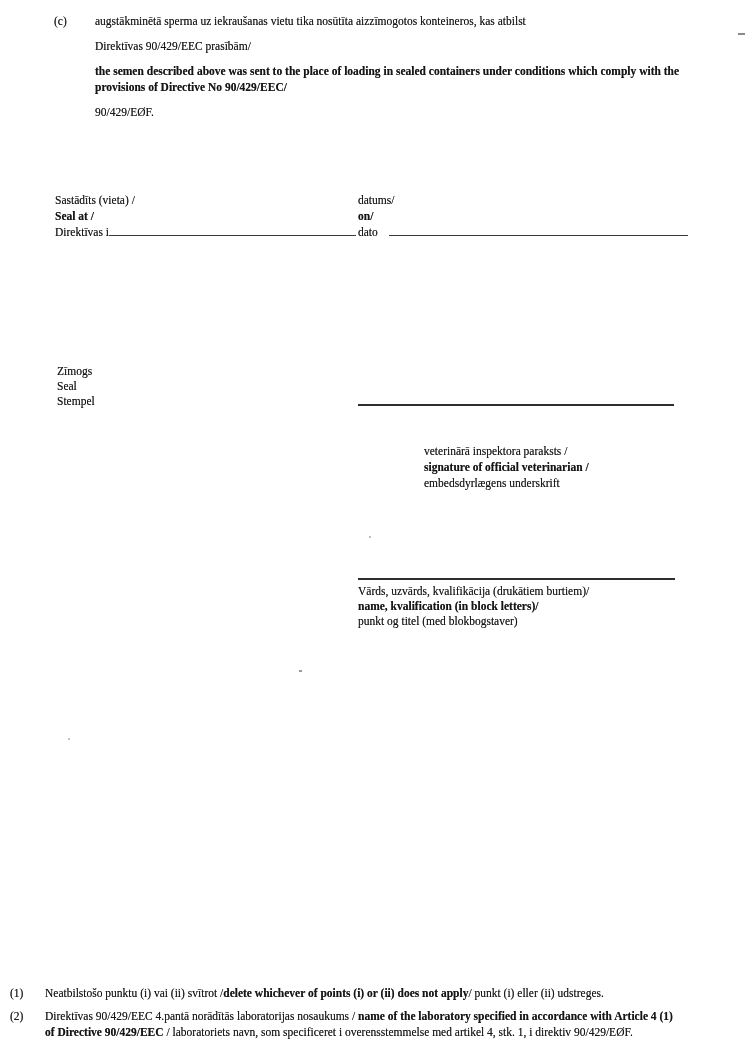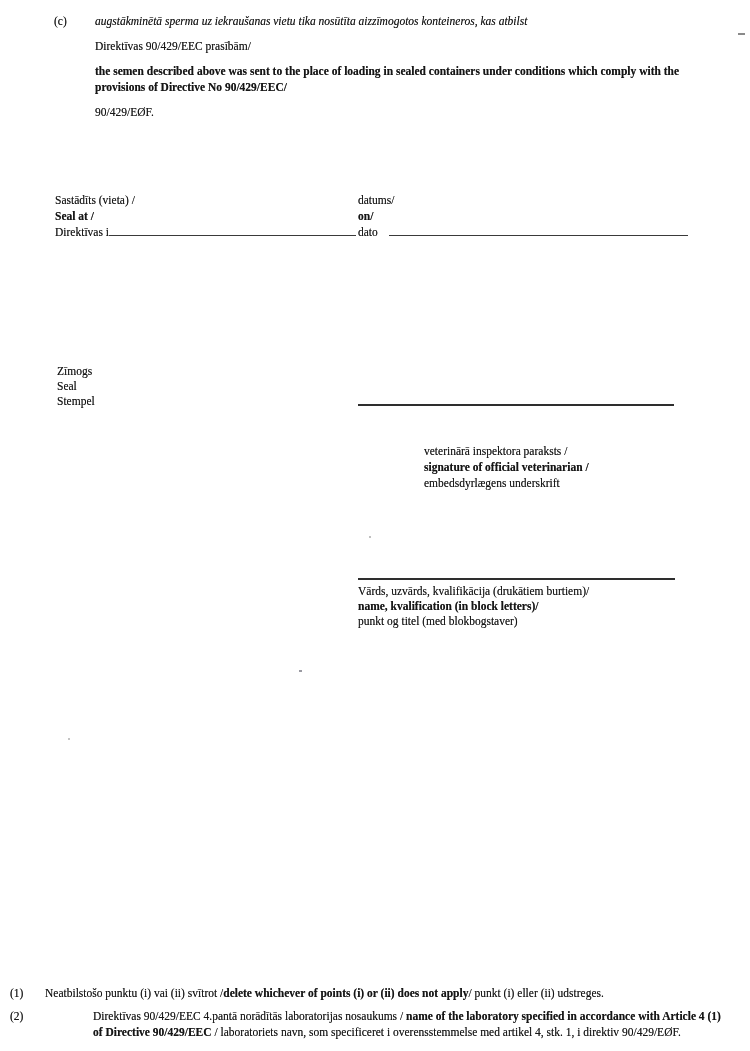--- a/index.html
+++ b/index.html
@@ -30,21 +30,21 @@
   .center { text-align: left; }
   .artifact { position: absolute; }
 </style>
 </head>
 <body>
 
 <div class="doc">
 
   <div class="abs t" style="left:54px; top:13px;">(c)</div>
 
-  <div class="abs t" style="left:95px; top:13px;font-style:italic;">augstākminētā sperma uz iekraušanas vietu tika nosūtīta  aizzīmogotos konteineros, kas atbilst</div>
+  <div class="abs t" style="left:95px; top:13px;">augstākminētā sperma uz iekraušanas vietu tika nosūtīta  aizzīmogotos konteineros, kas atbilst</div>
 
   <div class="abs t" style="left:95px; top:38px;">Direktīvas 90/429/EEC prasībām/</div>
 
   <div class="abs" style="left:95px; top:63px;">
     <div class="t b">the semen described above was sent to the place of loading in sealed containers under conditions which comply with the</div>
     <div class="t b">provisions of Directive No 90/429/EEC/</div>
   </div>
 
   <div class="abs" style="left:95px; top:104px;">
     <div class="t">90/429/EØF.</div>
@@ -86,15 +86,15 @@
 
   <div class="artifact" style="left:738px; top:33px; width:7px; height:2px; background:#8a8a8a;"></div>
   <div class="artifact" style="left:369px; top:536px; width:2px; height:2px; background:#c0c0c0;"></div>
   <div class="artifact" style="left:299px; top:670px; width:3px; height:2px; background:#9a9aa2;"></div>
   <div class="artifact" style="left:68px; top:738px; width:2px; height:2px; background:#c4c4c4;"></div>
 
   <div class="abs t" style="left:10px; top:985px;">(1)</div>
   <div class="abs t" style="left:45px; top:985px;"><span>Neatbilstošo punktu (i) vai (ii) svītrot /</span><span class="b">delete whichever of points (i) or (ii) does not apply</span><span>/ punkt (i) eller (ii) udstreges.</span></div>
 
   <div class="abs t" style="left:10px; top:1008px;">(2)</div>
-  <div class="abs t" style="left:45px; top:1008px;margin-left:48px;"><span>Direktīvas 90/429/EEC 4.pantā norādītās  laboratorijas nosaukums / </span><span class="b">name of the laboratory specified in accordance with Article 4 (1)</span><br><span class="b">of Directive 90/429/EEC</span><span> / laboratoriets navn,  som specificeret i overensstemmelse med artikel 4, stk. 1, i direktiv 90/429/EØF.</span></div>
+  <div class="abs t" style="left:45px; top:1008px;"><span>Direktīvas 90/429/EEC 4.pantā norādītās  laboratorijas nosaukums / </span><span class="b">name of the laboratory specified in accordance with Article 4 (1)</span><br><span class="b">of Directive 90/429/EEC</span><span> / laboratoriets navn,  som specificeret i overensstemmelse med artikel 4, stk. 1, i direktiv 90/429/EØF.</span></div>
 
 </div>
 
 </body></html>

